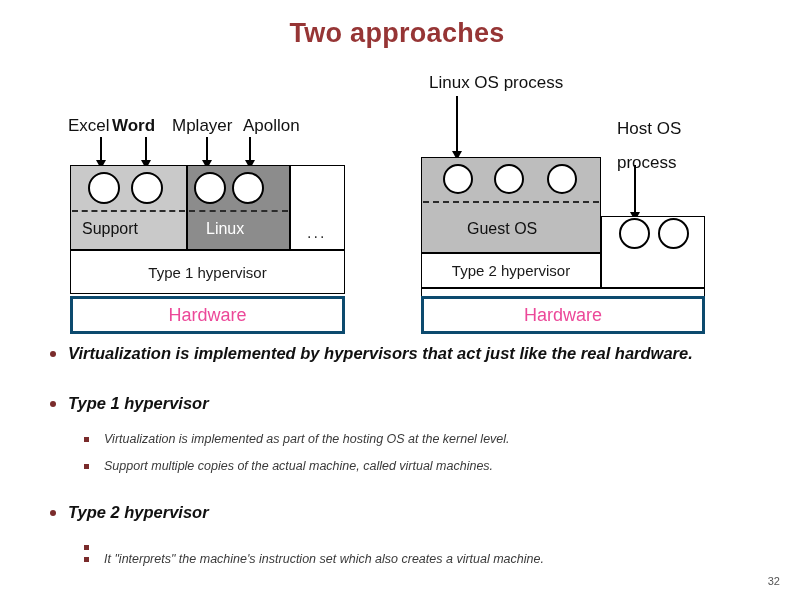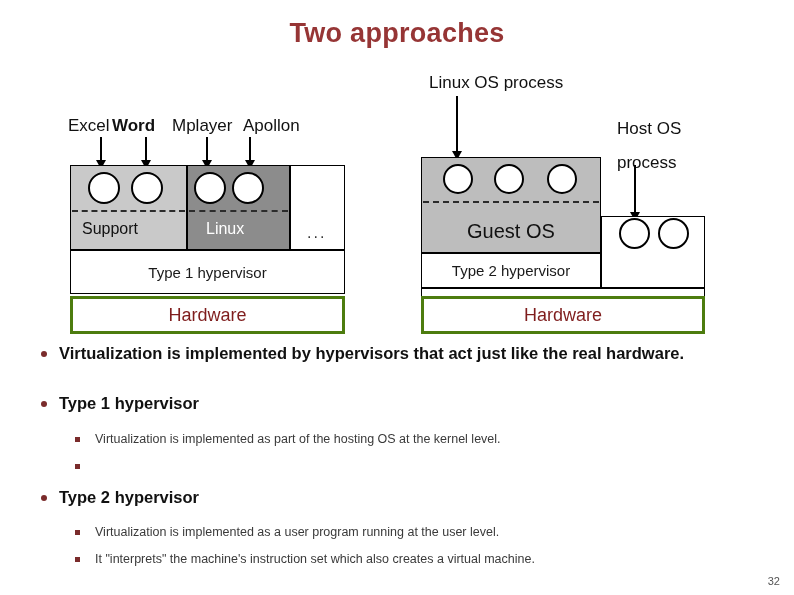--- a/index.html
+++ b/index.html
@@ -38,23 +38,23 @@
     border: 1px solid #000000;
     background: #ffffff;
     display: flex;
     align-items: center;
     justify-content: center;
     font-size: 15px;
     color: #1a1a1a;
     white-space: nowrap;
   }
   .box.thick {
-    border: 3px solid #4d7c0f;
+    border: 3px solid #0c4a6e;
     font-size: 18px;
-    color: #7f1d1d;
+    color: #ec4899;
   }
 
   
   .panel {
     position: absolute;
     box-sizing: border-box;
     border: 1px solid #000000;
   }
   .panel.gray-light { background: #c9c9c9; }
   .panel.gray-mid   { background: #bdbdbd; }
@@ -98,21 +98,21 @@
   .diag-label.big { font-size: 17px; }
 
   .ellipsis-mark {
     position: absolute;
     font-size: 16px;
     color: #333333;
     letter-spacing: 2px;
   }
 
   
-  .bullets { position: absolute; left: 3px; top: 344px; width: 644px; }
+  .bullets { position: absolute; left: 12px; top: 344px; width: 644px; font-style: italic; }
 
   .l1 {
     position: relative;
     padding-left: 56px;
     font-size: 16.5px;
     font-weight: bold;
     color: #111111;
     line-height: 1.2;
     margin-bottom: 4px;
     white-space: nowrap;
@@ -206,21 +206,21 @@
   <div class="diag-label big" style="left:617px; top:118px;">Host OS</div>
   <div class="diag-label big" style="left:617px; top:152px;">process</div>
   <div class="arrow-line" style="left:634px; top:165px; height:50px;"></div>
   <div class="arrow-head" style="left:630px; top:212px;"></div>
 
   <div class="panel gray-mid" style="left:421px; top:157px; width:180px; height:96px;"></div>
   <div class="circle" style="left:443px; top:164px; width:30px; height:30px;"></div>
   <div class="circle" style="left:494px; top:164px; width:30px; height:30px;"></div>
   <div class="circle" style="left:547px; top:164px; width:30px; height:30px;"></div>
   <div class="dashed-sep" style="left:423px; top:201px; width:176px;"></div>
-  <div class="diag-label" style="left:467px; top:219px; font-size:20px;">Guest OS</div>
+  <div class="diag-label" style="left:467px; top:219px; font-size:16px;">Guest OS</div>
 
   <div class="box" style="left:421px; top:253px; width:180px; height:35px;">Type 2 hypervisor</div>
 
   <div class="panel plain" style="left:601px; top:216px; width:104px; height:72px;"></div>
   <div class="circle" style="left:619px; top:218px; width:31px; height:31px;"></div>
   <div class="circle" style="left:658px; top:218px; width:31px; height:31px;"></div>
 
   <div class="box" style="left:421px; top:288px; width:284px; height:34px;">Host operating system</div>
 
   <div class="box thick" style="left:421px; top:296px; width:284px; height:38px;">Hardware</div>
@@ -244,34 +244,34 @@
 
   <div class="l2">
     <span class="sq"></span>
     <span>Virtualization is implemented as part of the hosting OS at the kernel level.</span>
   </div>
 
   <div class="spacer-sm"></div>
 
   <div class="l2">
     <span class="sq"></span>
+    <span>Support multiple copies of the actual machine, called virtual machines.</span>
   </div>
 
   <div class="spacer-lg"></div>
 
   <div class="l1">
     <span class="dot"></span>
     <span>Type 2 hypervisor</span>
   </div>
 
   <div class="spacer-md"></div>
 
   <div class="l2">
     <span class="sq"></span>
-    <span>Virtualization is implemented as a user program running at the user level.</span>
   </div>
 
   <div class="spacer-sm"></div>
 
   <div class="l2">
     <span class="sq"></span>
     <span>It "interprets" the machine's instruction set which also creates a virtual machine.</span>
   </div>
 </div>
 

